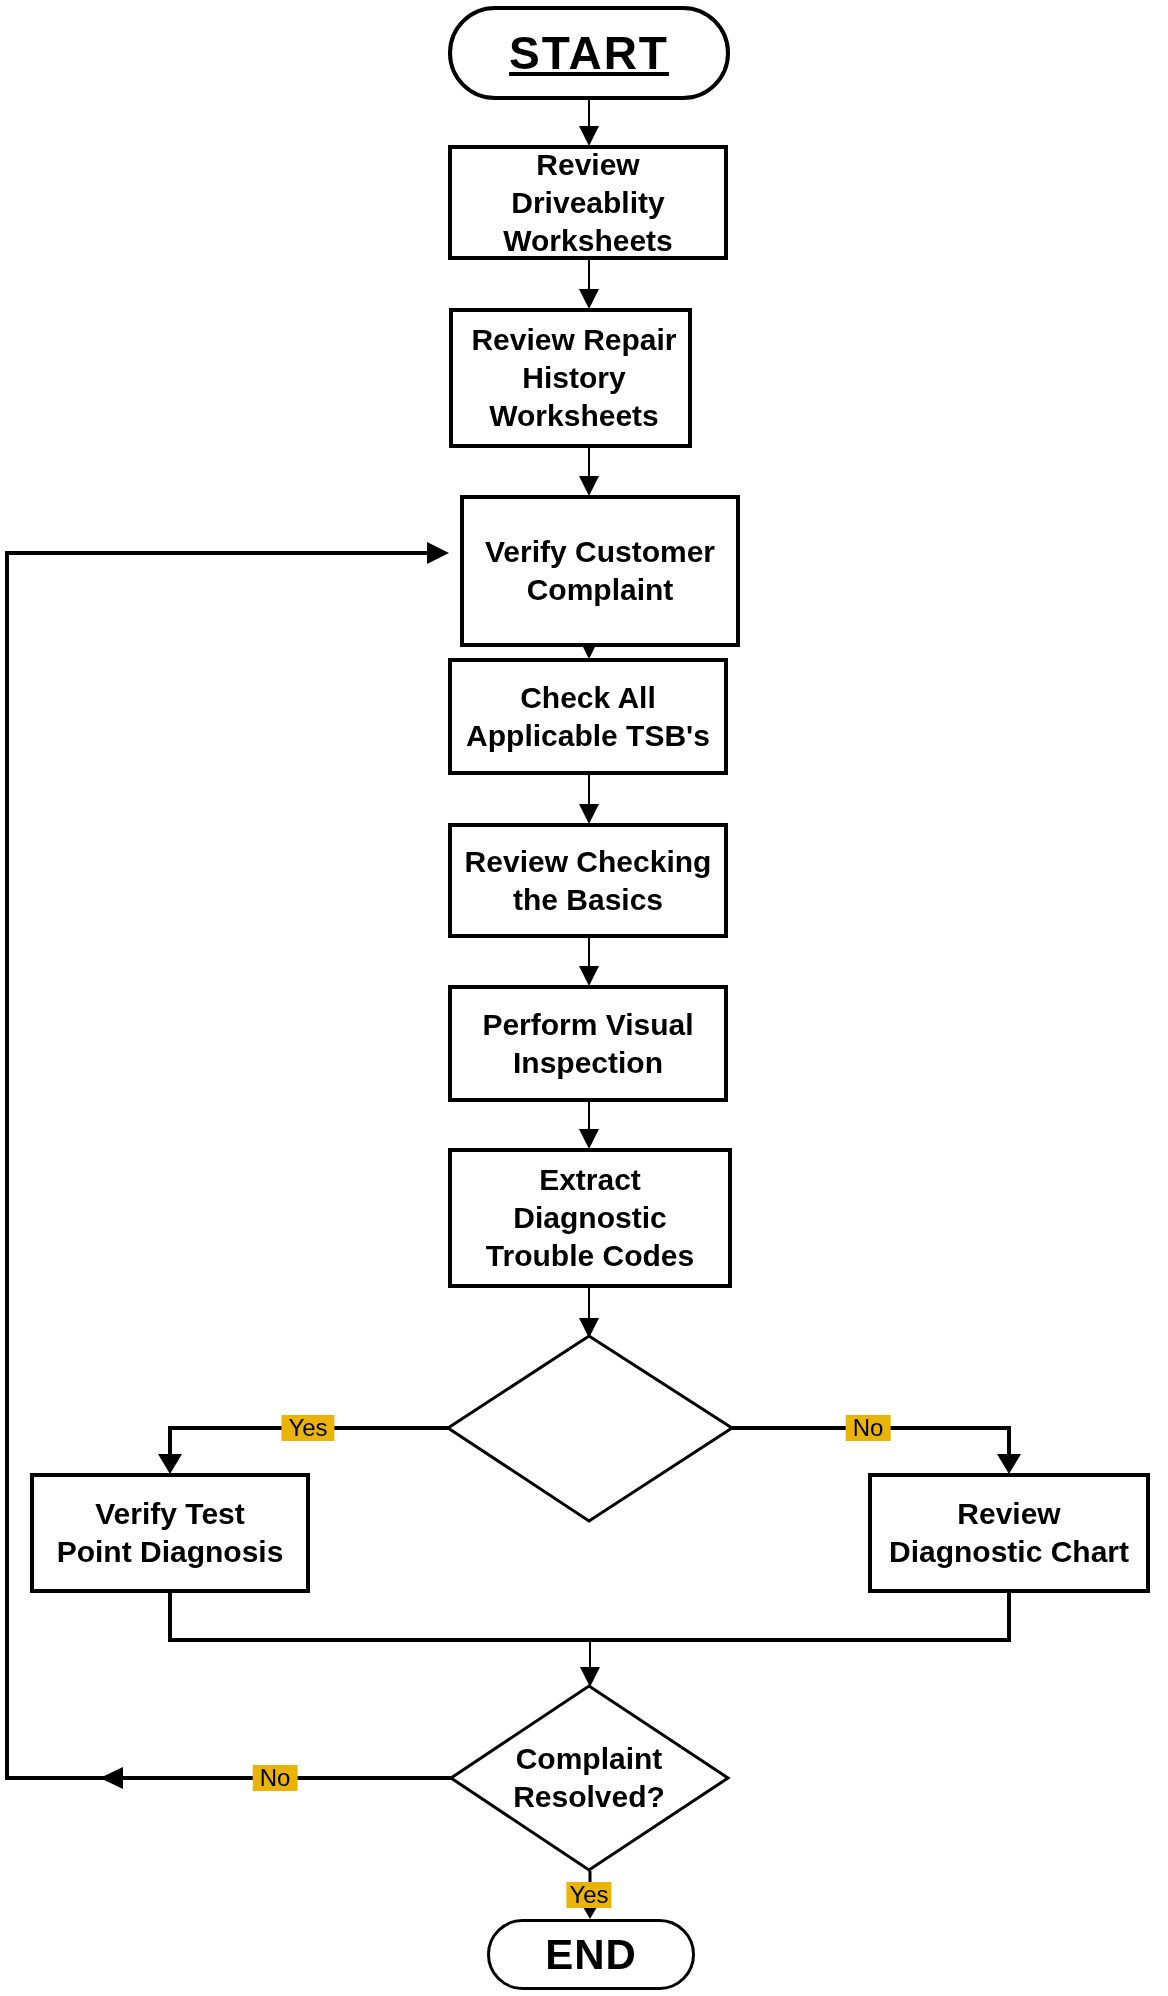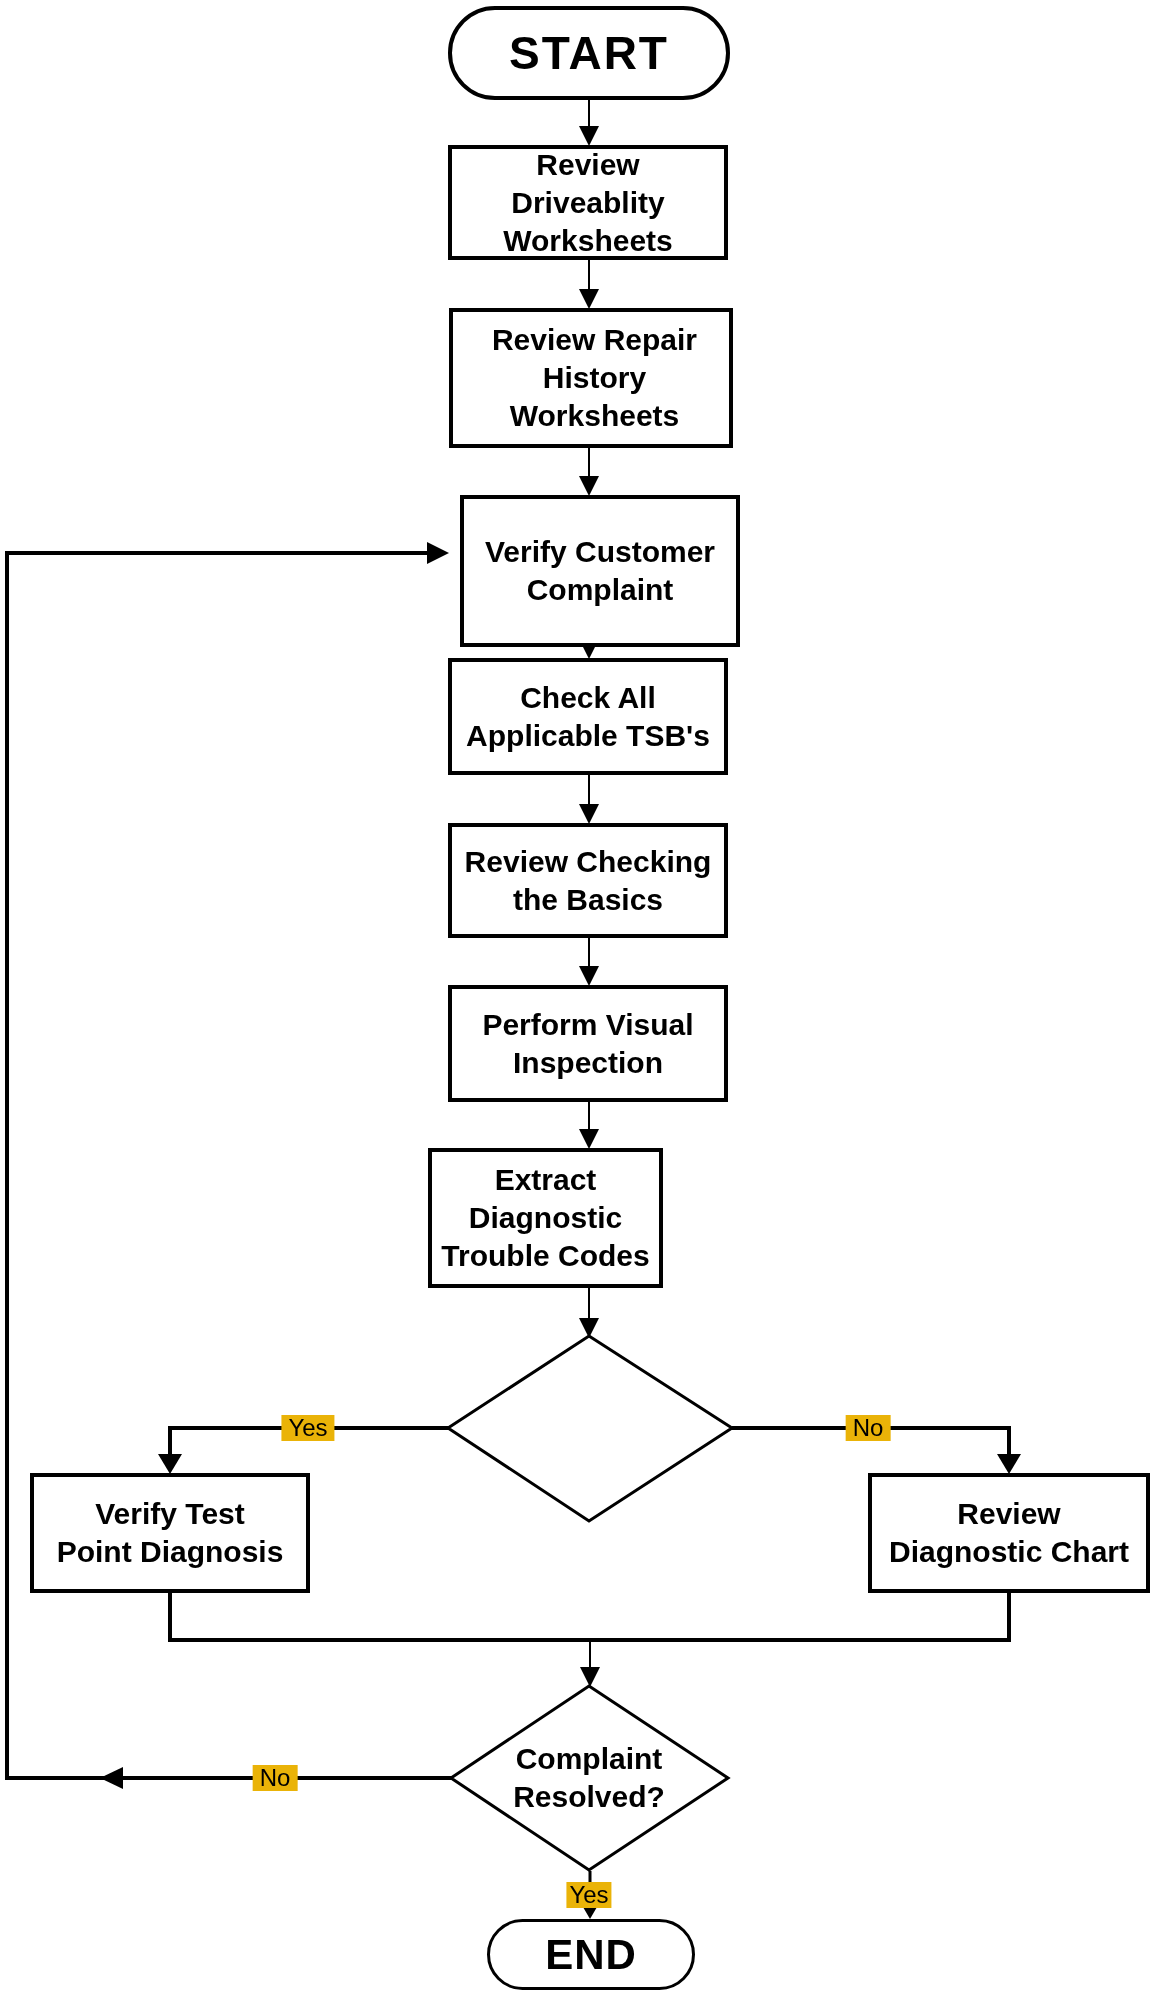--- a/index.html
+++ b/index.html
@@ -32,21 +32,21 @@
   }
   .process {
     border: 4px solid #000000;
     font-size: 30px;
     line-height: 38px;
   }
   .terminator {
     border: 4px solid #000000;
     border-radius: 48px;
   }
-  .terminator.start { font-size: 46px; letter-spacing: 2px; }
+  .terminator.start { font-size: 46px; letter-spacing: 2px; text-decoration: underline; }
   .terminator.end   { font-size: 42px; letter-spacing: 1px; border-width: 3px; }
   .decision-label {
     position: absolute;
     z-index: 3;
     display: flex;
     align-items: center;
     justify-content: center;
     text-align: center;
     font-weight: bold;
     font-size: 30px;
@@ -128,37 +128,37 @@
       <polygon points="589,1686 728,1778 589,1870 451,1778"></polygon>
     </g>
   </svg>
 
   <div class="node terminator start" style="left:448px; top:6px; width:282px; height:94px;">START</div>
 
   <div class="node process" style="left:448px; top:145px; width:280px; height:115px;">Review
 Driveablity
 Worksheets</div>
 
-  <div class="node process" style="left:449px; top:308px; width:284px; height:140px;padding-left:7px;">Review Repair
+  <div class="node process" style="left:449px; top:308px; width:243px; height:140px;padding-left:7px;">Review Repair
 History
 Worksheets</div>
 
   <div class="node process" style="left:460px; top:495px; width:280px; height:152px;">Verify Customer
 Complaint</div>
 
   <div class="node process" style="left:448px; top:658px; width:280px; height:117px;">Check All
 Applicable TSB's</div>
 
   <div class="node process" style="left:448px; top:823px; width:280px; height:115px;">Review Checking
 the Basics</div>
 
   <div class="node process" style="left:448px; top:985px; width:280px; height:117px;">Perform Visual
 Inspection</div>
 
-  <div class="node process" style="left:428px; top:1148px; width:235px; height:140px;">Extract
+  <div class="node process" style="left:448px; top:1148px; width:284px; height:140px;">Extract
 Diagnostic
 Trouble Codes</div>
 
 
   <div class="decision-label" style="left:459px; top:1738px; width:260px; height:80px;">Complaint
 Resolved?</div>
 
   <div class="node process" style="left:30px; top:1473px; width:280px; height:120px;">Verify Test
 Point Diagnosis</div>
 

